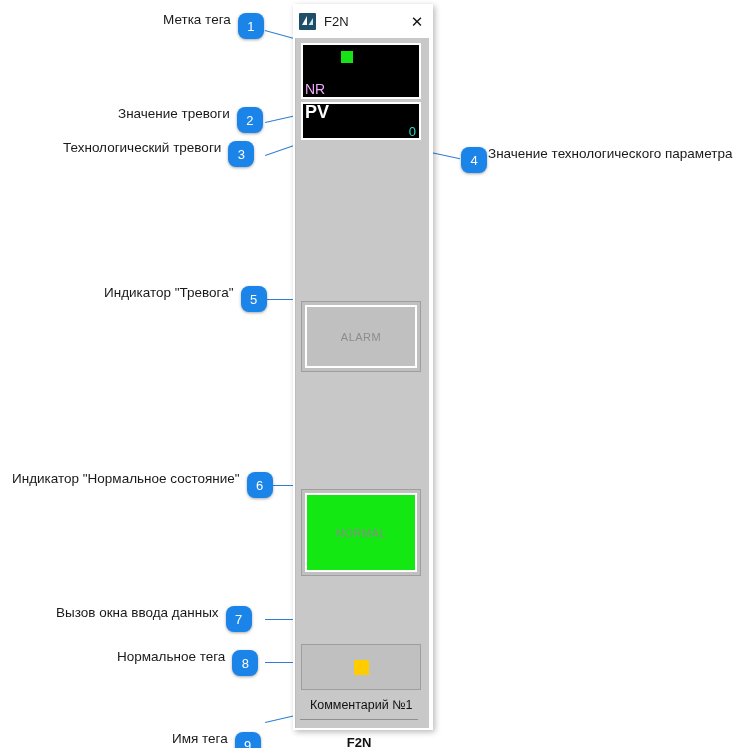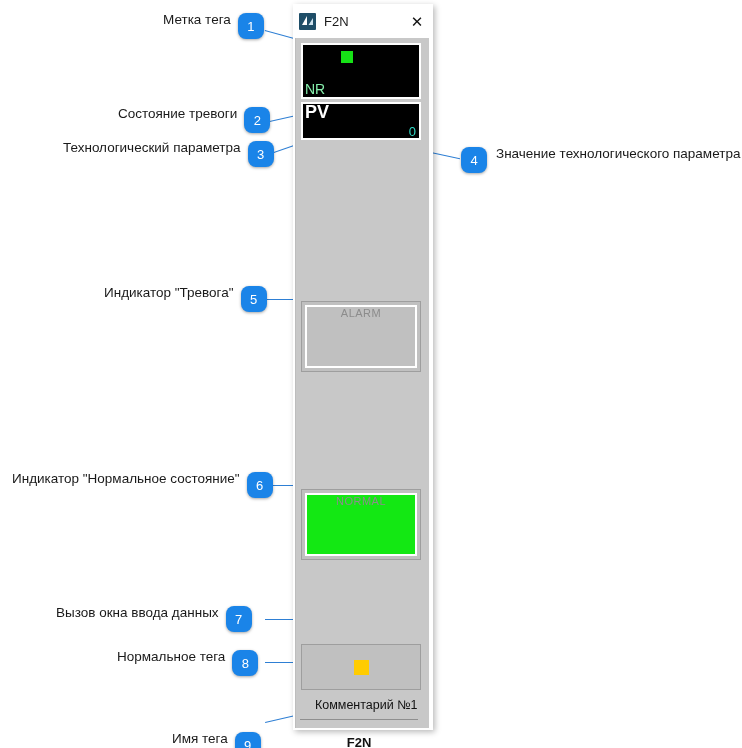--- a/index.html
+++ b/index.html
@@ -21,21 +21,21 @@
     display: flex;
     align-items: flex-start;
     white-space: nowrap;
   }
   .callout-label {
     font-size: 13.5px;
     color: #1a1a1a;
     line-height: 1;
   }
   .callout-label.left  { margin-right: 7px; }
-  .callout-label.right { margin-left: 9px; }
+  .callout-label.right { margin-left: 1px; }
 
   .badge {
     width: 26px;
     height: 26px;
     border-radius: 8px;
     background: #1a84e8;
     color: #ffffff;
     font-size: 13px;
     display: flex;
     align-items: center;
@@ -142,21 +142,21 @@
     top: 6px;
     width: 12px;
     height: 12px;
     background: #16e216;
   }
   #alarm-state-text {
     position: absolute;
     left: 2px;
     bottom: 0px;
     font-size: 14px;
-    color: #86efac;
+    color: #f0abfc;
     line-height: 1.1;
   }
   #pv-label {
     position: absolute;
     left: 2px;
     top: -1px;
     font-size: 18px;
     font-weight: bold;
     color: #ffffff;
     line-height: 1.1;
@@ -178,27 +178,27 @@
     box-sizing: border-box;
     background: #c0c0c0;
     border: 1px solid #9e9e9e;
     padding: 3px;
     display: flex;
   }
   .indicator-inner {
     flex: 1 1 auto;
     border: 2px solid #ffffff;
     display: flex;
-    align-items: flex-start;
+    align-items: center;
     justify-content: center;
     box-sizing: border-box;
   }
   #alarm-indicator        { top: 263px; height: 71px; }
   #alarm-indicator .indicator-inner { background: #c0c0c0; }
-  #normal-indicator       { top: 451px; height: 71px; }
+  #normal-indicator       { top: 451px; height: 87px; }
   #normal-indicator .indicator-inner { background: #13e813; }
 
   .indicator-text {
     font-size: 11px;
     color: #8c8c8c;
     letter-spacing: 0.5px;
   }
 
   
   #data-entry-button {
@@ -216,27 +216,27 @@
   }
   #data-entry-swatch {
     width: 15px;
     height: 15px;
     background: #ffcc00;
   }
 
   
   #tag-comment {
     position: absolute;
-    left: 16px;
+    left: 0px;
     top: 653px;
     width: 126px;
     height: 28px;
     display: flex;
     align-items: center;
-    padding-left: 3px;
+    padding-left: 14px;
     box-sizing: border-box;
     font-size: 12.5px;
     color: #111111;
   }
   #tag-name-divider {
     position: absolute;
     left: 4px;
     top: 681px;
     width: 118px;
     height: 0;
@@ -268,26 +268,26 @@
 <div class="leader" style="left:265px; top:619px; width:48px; transform:rotate(0deg);"></div>
 <div class="leader" style="left:265px; top:662px; width:40px; transform:rotate(0deg);"></div>
 <div class="leader" style="left:265px; top:722px; width:100px; transform:rotate(-13deg);"></div>
 
 <div class="callout" style="left:163px; top:13px;">
   <span class="callout-label left">Метка тега</span>
   <span class="badge">1</span>
 </div>
 
 <div class="callout" style="left:118px; top:107px;">
-  <span class="callout-label left">Состояние тревоги</span>
+  <span class="callout-label left">Значение тревоги</span>
   <span class="badge">2</span>
 </div>
 
 <div class="callout" style="left:63px; top:141px;">
-  <span class="callout-label left">Технологический параметра</span>
+  <span class="callout-label left">Технологический тревоги</span>
   <span class="badge">3</span>
 </div>
 
 <div class="callout" style="left:461px; top:147px;">
   <span class="badge">4</span>
   <span class="callout-label right">Значение технологического параметра</span>
 </div>
 
 <div class="callout" style="left:104px; top:286px;">
   <span class="callout-label left">Индикатор "Тревога"</span>

